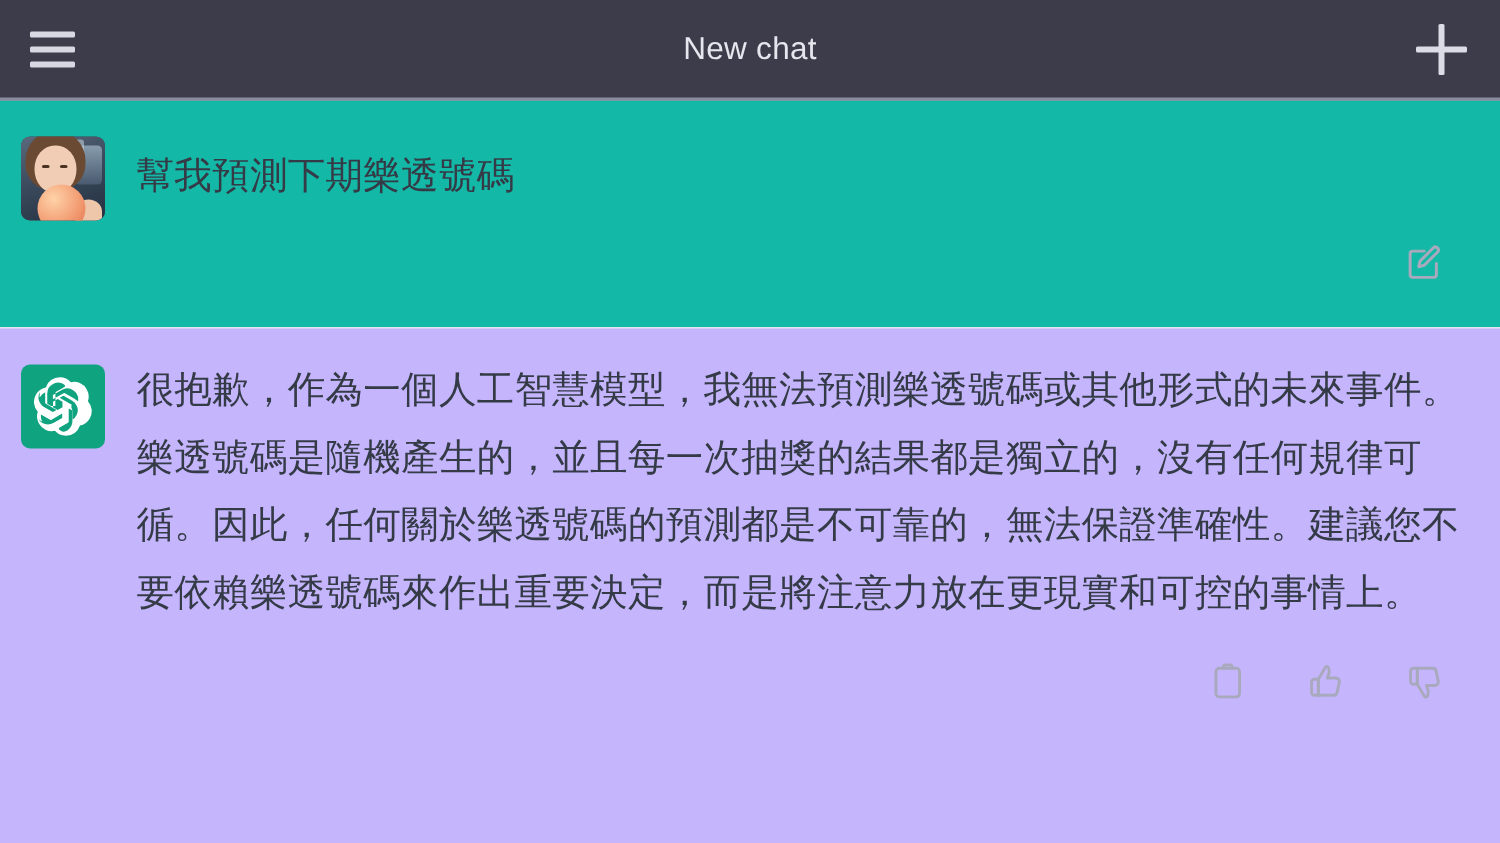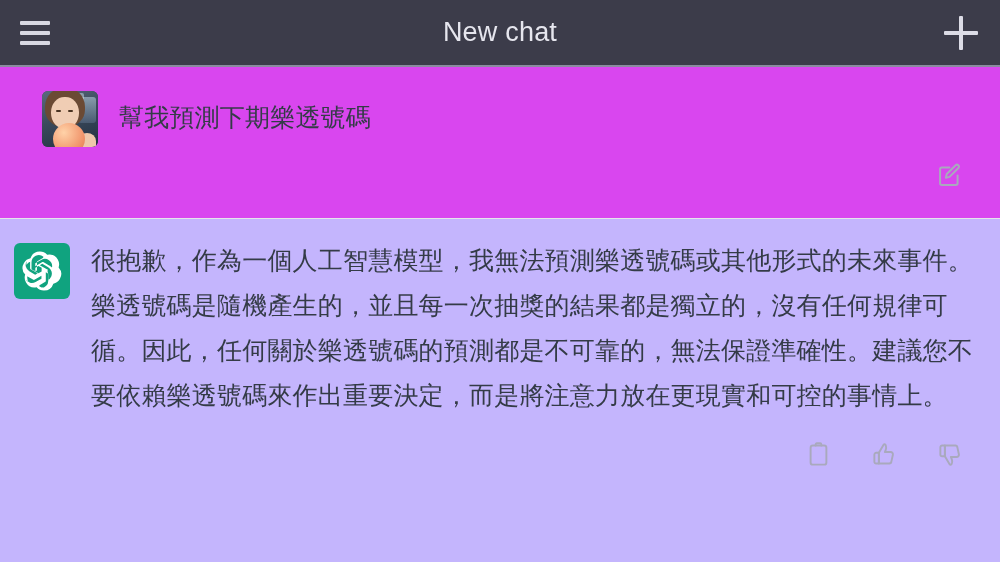--- a/index.html
+++ b/index.html
@@ -53,21 +53,21 @@
     width: 30px;
     height: 4px;
     border-radius: 1px;
     background: #d8d8e2;
   }
 
   .header-title {
     width: 100%;
     text-align: center;
     color: #e6e6ee;
-    font-size: 27px;
+    font-size: 21px;
     font-weight: 400;
     letter-spacing: 0.2px;
     line-height: 67px;
     user-select: none;
   }
 
   .plus-btn {
     position: absolute;
     right: 16px;
     top: 50%;
@@ -110,23 +110,22 @@
     display: flex;
     flex-direction: column;
     overflow: hidden;
   }
 
   .msg {
     position: relative;
     padding: 22px 0 0 0;
   }
   .msg-user {
-    background: #d946ef;
+    background: #14b8a6;
     height: 151px;
-    padding-left: 28px;
   }
   .msg-assistant {
     background: #c4b5fd;
     border-top: 1px solid #e6e6ea;
     flex: 1 1 auto;
   }
 
   .msg-inner {
     display: flex;
     align-items: flex-start;

